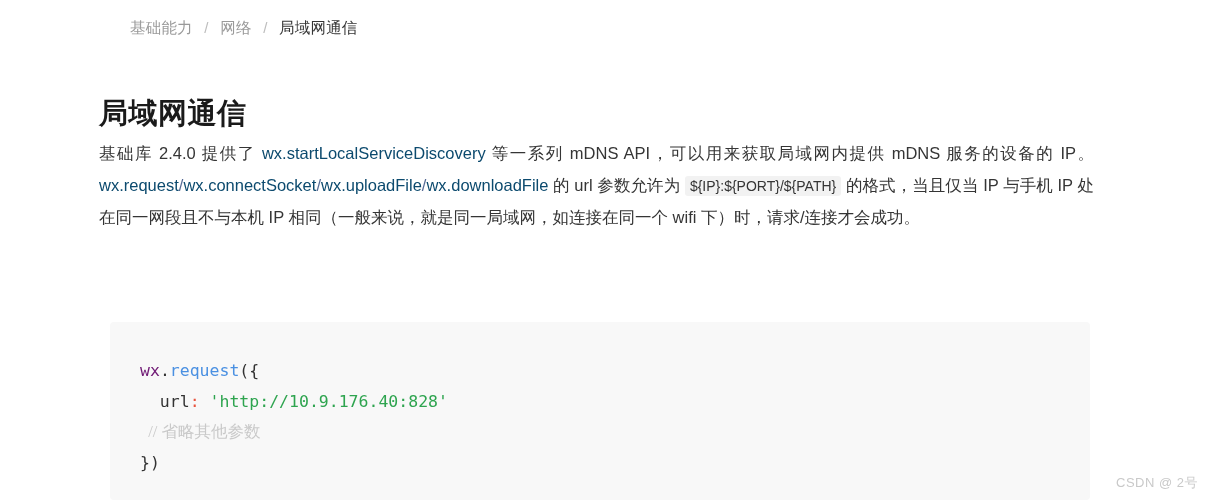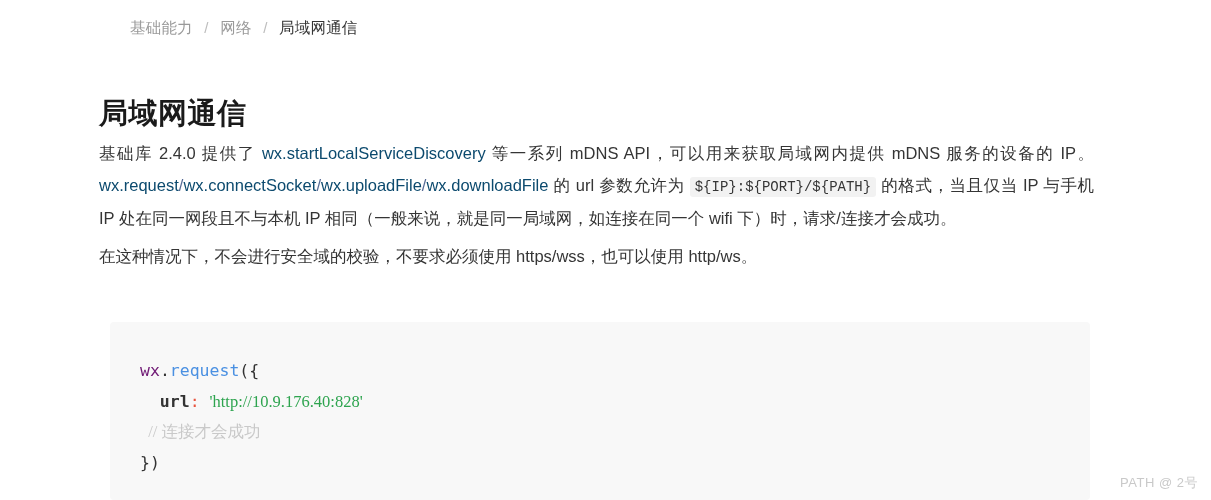--- a/index.html
+++ b/index.html
@@ -81,21 +81,21 @@
   }
   .lnk {
     color: #0c4a6e;
     text-decoration: none;
     cursor: pointer;
   }
   .slash {
     color: #576b95;
   }
   code.inline {
-    font-family: Liberation Mono, monospace;
+    font-family: Liberation Sans, sans-serif;
     font-size: 14px;
     background: #f2f2f2;
     color: #353535;
     border-radius: 3px;
     padding: 2px 5px;
     white-space: nowrap;
   }
 
   
   .code-block {
@@ -114,23 +114,23 @@
     margin: 0;
     font-family: "Liberation Mono", "DejaVu Sans Mono", monospace;
     font-size: 16.5px;
     line-height: 29.5px;
     color: #333333;
     white-space: pre;
   }
   .tok-obj     { color: #701a75; }
   .tok-fn      { color: #4a90e2; }
   .tok-punct   { color: #333333; }
-  .tok-key     { color: #333333; font-weight: bold; }
+  .tok-key     { color: #333333; }
   .tok-colon   { color: #e8543f; }
-  .tok-string  { color: #2ea44f; font-family: Liberation Serif, serif; }
+  .tok-string  { color: #2ea44f; }
   .tok-comment { color: #c9c9c9; font-family: "Liberation Serif", "DejaVu Serif", serif; }
 
   
   .watermark {
     position: absolute;
     right: 13px;
     bottom: 8px;
     font-size: 13px;
     line-height: 18px;
     color: #c9c9c9;
@@ -151,26 +151,25 @@
     <span class="sep">/</span>
     <span class="crumb current">局域网通信</span>
   </nav>
 
   <h1 class="page-title">局域网通信</h1>
 
   <div class="content">
 
     <p class="para"><span>基础库 2.4.0 提供了 </span><a class="lnk">wx.startLocalServiceDiscovery</a><span> 等一系列 mDNS API，可以用来获取局域网内提供 mDNS 服务的设备的 IP。 </span><a class="lnk">wx.request</a><span class="slash">/</span><a class="lnk">wx.connectSocket</a><span class="slash">/</span><a class="lnk">wx.uploadFile</a><span class="slash">/</span><a class="lnk">wx.downloadFile</a><span> 的 url 参数允许为 </span><code class="inline">${IP}:${PORT}/${PATH}</code><span> 的格式，当且仅当 IP 与手机 IP 处在同一网段且不与本机 IP 相同（一般来说，就是同一局域网，如连接在同一个 wifi 下）时，请求/连接才会成功。</span></p>
 
-    <p class="para">在这种情况下，不会进行安全域的校验，不要求必须使用 https/wss，也可以使用 http/ws。</p>
 
   </div>
 
   <div class="code-block">
     <pre><code id="code-target"><span class="tok-obj">wx</span><span class="tok-punct">.</span><span class="tok-fn">request</span><span class="tok-punct">({</span>
 <span class="tok-key">  url</span><span class="tok-colon">:</span><span class="tok-punct"> </span><span class="tok-string">'http://10.9.176.40:828'</span>
-<span class="tok-comment">  // 连接才会成功</span>
+<span class="tok-comment">  // 省略其他参数</span>
 <span class="tok-punct">})</span></code></pre>
   </div>
 
-  <div class="watermark">PATH @ 2号</div>
+  <div class="watermark">CSDN @ 2号</div>
 
 </div>
 
 </body></html>

